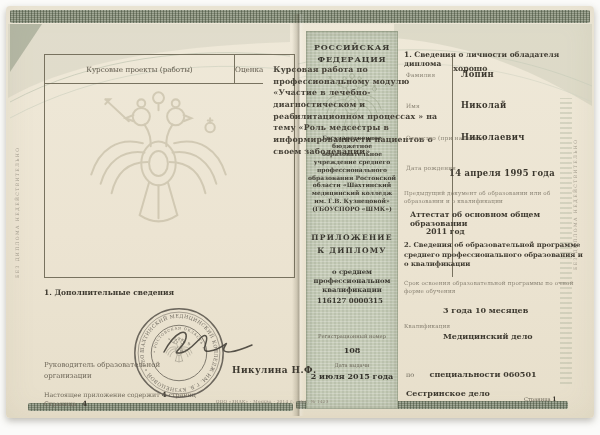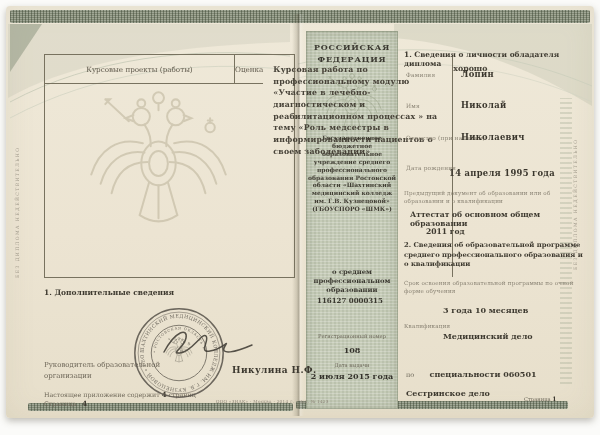--- a/index.html
+++ b/index.html
@@ -191,22 +191,23 @@
 
   <div class="el center" style="left:300px;top:36px;width:92px;font-size:8px;font-weight:bold;letter-spacing:.8px;color:#3a3830;line-height:1.45;">РОССИЙСКАЯ ФЕДЕРАЦИЯ</div>
 
   <svg class="wm2" style="left:312px;top:62px;width:68px;height:84px;" viewBox="0 0 100 110">
     <use href="#eagle"></use>
   </svg>
 
   <div class="el center" style="left:301px;top:128px;width:90px;font-size:6px;font-weight:bold;line-height:1.32;color:#403d33;">Государственное бюджетное образовательное учреждение среднего профессионального образования Ростовской области «Шахтинский медицинский колледж им. Г.В. Кузнецовой» (ГБОУСПОРО «ШМК»)</div>
 
 
-
-  <div class="el center" style="left:303px;top:262px;width:86px;font-size:6.8px;font-weight:bold;line-height:1.35;color:#3a3830;">о среднем профессиональном образовании</div>
+  <div class="el center" style="left:300px;top:226px;width:92px;font-size:7.6px;font-weight:bold;letter-spacing:1.2px;line-height:1.7;color:#3a3830;">ПРИЛОЖЕНИЕ К ДИПЛОМУ</div>
+
+  <div class="el center" style="left:303px;top:262px;width:86px;font-size:6.8px;font-weight:bold;line-height:1.35;color:#3a3830;">о среднем профессиональном квалификации</div>
   <div class="el center" style="left:300px;top:290px;width:88px;font-size:7px;font-weight:bold;color:#3a3830;">116127 0000315</div>
 
   <div class="el center" style="left:300px;top:327px;width:92px;font-size:5.2px;color:#6a6557;">Регистрационный номер</div>
   <div class="el center" style="left:300px;top:339px;width:92px;font-size:8px;font-weight:bold;color:#34322b;">108</div>
   <div class="el center" style="left:300px;top:356px;width:92px;font-size:5.2px;color:#6a6557;">Дата выдачи</div>
   <div class="el center" style="left:300px;top:365px;width:92px;font-size:8px;font-weight:bold;color:#34322b;">2 июля 2015 года</div>
 
   <div class="el sec" style="left:398px;top:44px;width:184px;font-size:7.4px;">1. Сведения о личности обладателя диплома</div>
 
   <div class="el lbl" style="left:400px;top:66px;">Фамилия</div>

